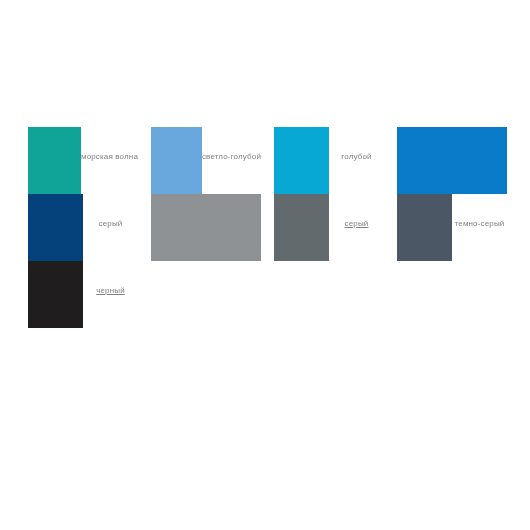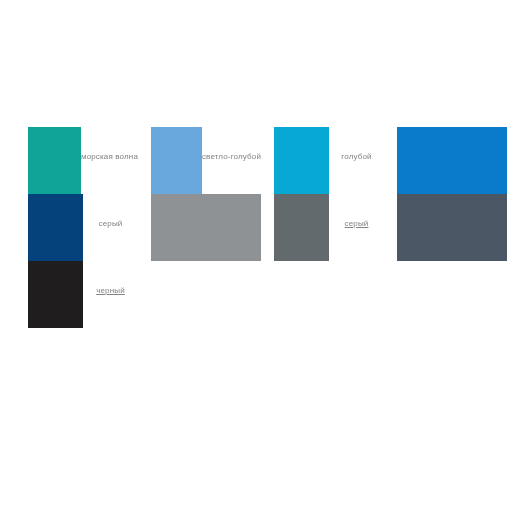--- a/index.html
+++ b/index.html
@@ -93,20 +93,21 @@
       <span class="swatch-chip" style="background-color: rgb(143, 146, 148);"></span>
     </div>
 
     <div class="swatch-cell">
       <span class="swatch-chip" style="background-color: rgb(99, 106, 110);"></span>
       <span class="swatch-label" style="color: rgb(128, 130, 133); text-decoration: underline;">серый</span>
     </div>
 
     <div class="swatch-cell">
       <span class="swatch-chip" style="background-color: rgb(75, 87, 101);"></span>
+      <span class="swatch-label" style="color: rgb(128, 130, 133);">темно-серый</span>
     </div>
 
     <div class="swatch-cell">
       <span class="swatch-chip" style="background-color: rgb(32, 29, 30);"></span>
       <span class="swatch-label" style="color: rgb(128, 130, 133); text-decoration: underline;">черный</span>
     </div>
 
   </div>
 </div>
 

